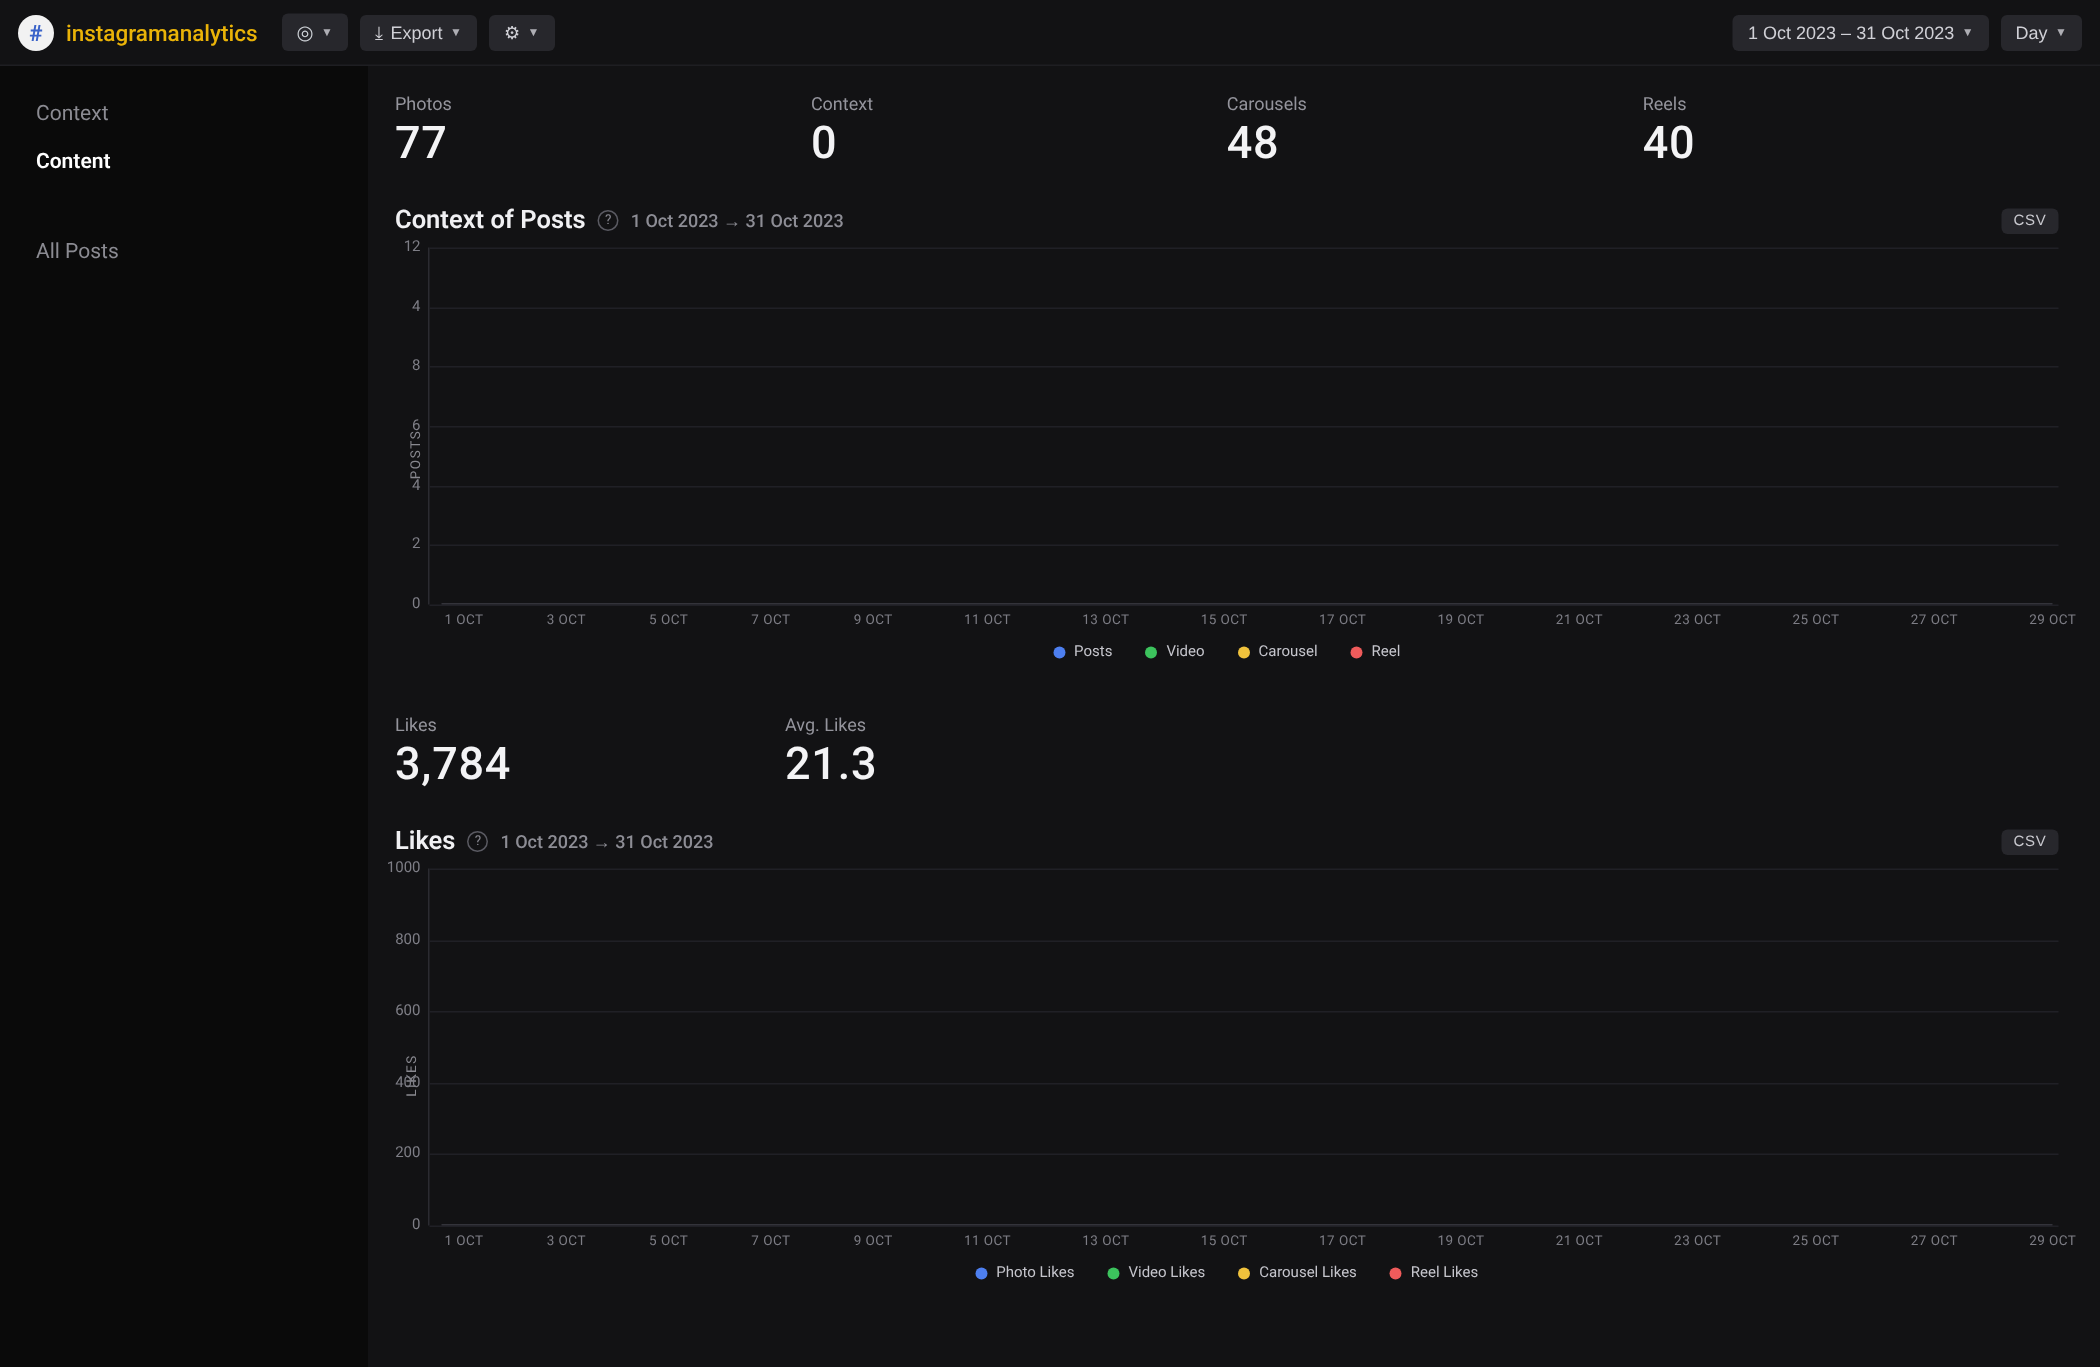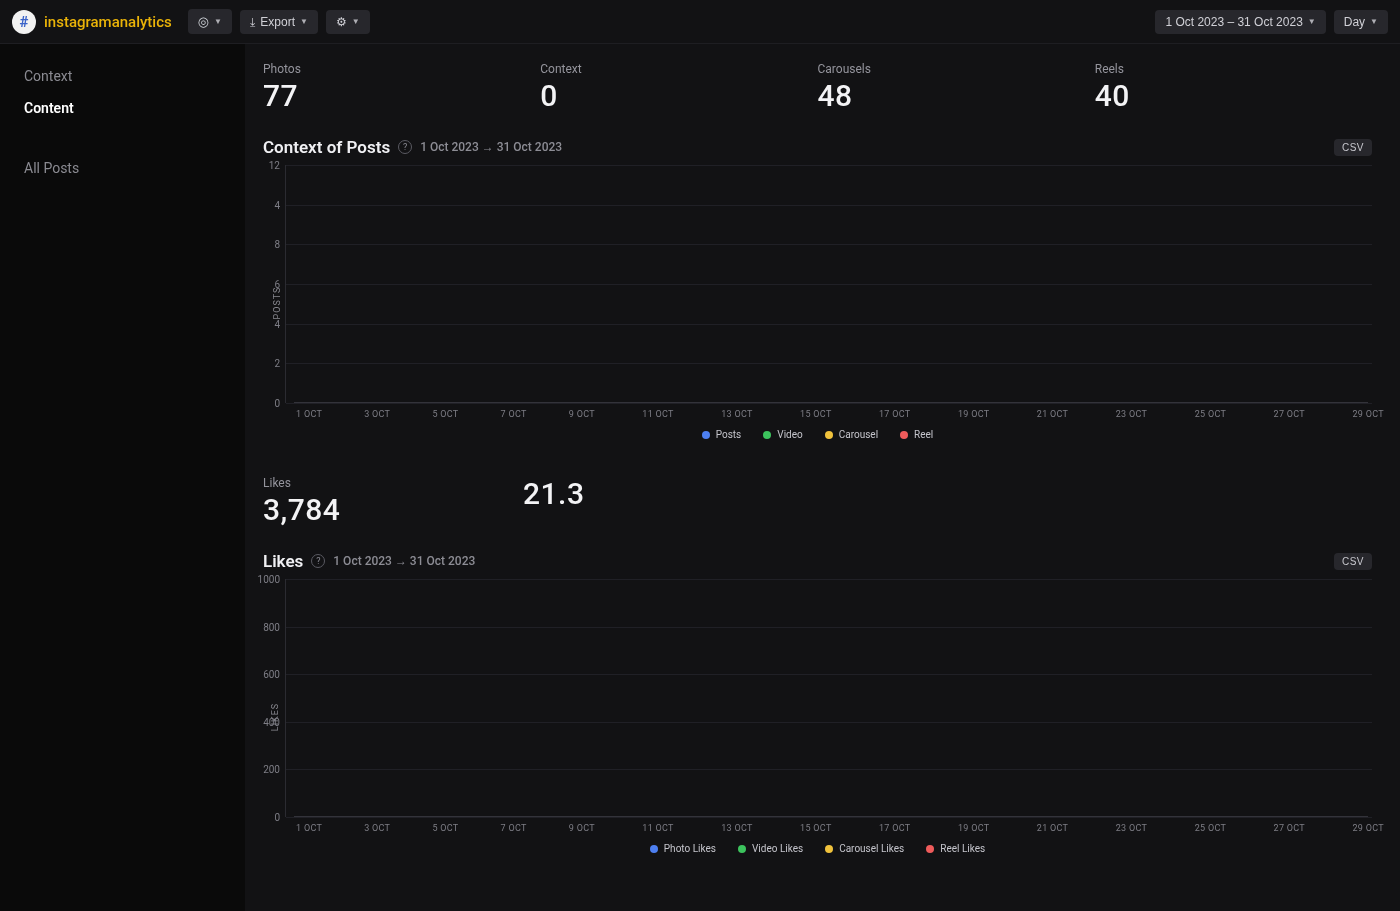--- a/index.html
+++ b/index.html
@@ -404,20 +404,21 @@
           </div>
       </div>
     </div>
 
     <div class="kpis kpis2">
       <div class="kpi" style="max-width:260px">
         <div class="kpi-label">Likes</div>
         <div class="kpi-value">3,784</div>
       </div>
       <div class="kpi">
+        <div class="kpi-label">Avg. Likes</div>
         <div class="kpi-value">21.3</div>
       </div>
     </div>
 
     <div class="section-head" style="margin-top:22px">
       <span class="section-title">Likes</span>
       <span class="help">?</span>
       <span class="range-text">1 Oct 2023 → 31 Oct 2023</span>
       <div class="spacer"></div>
       <button class="csv-btn">CSV</button>

